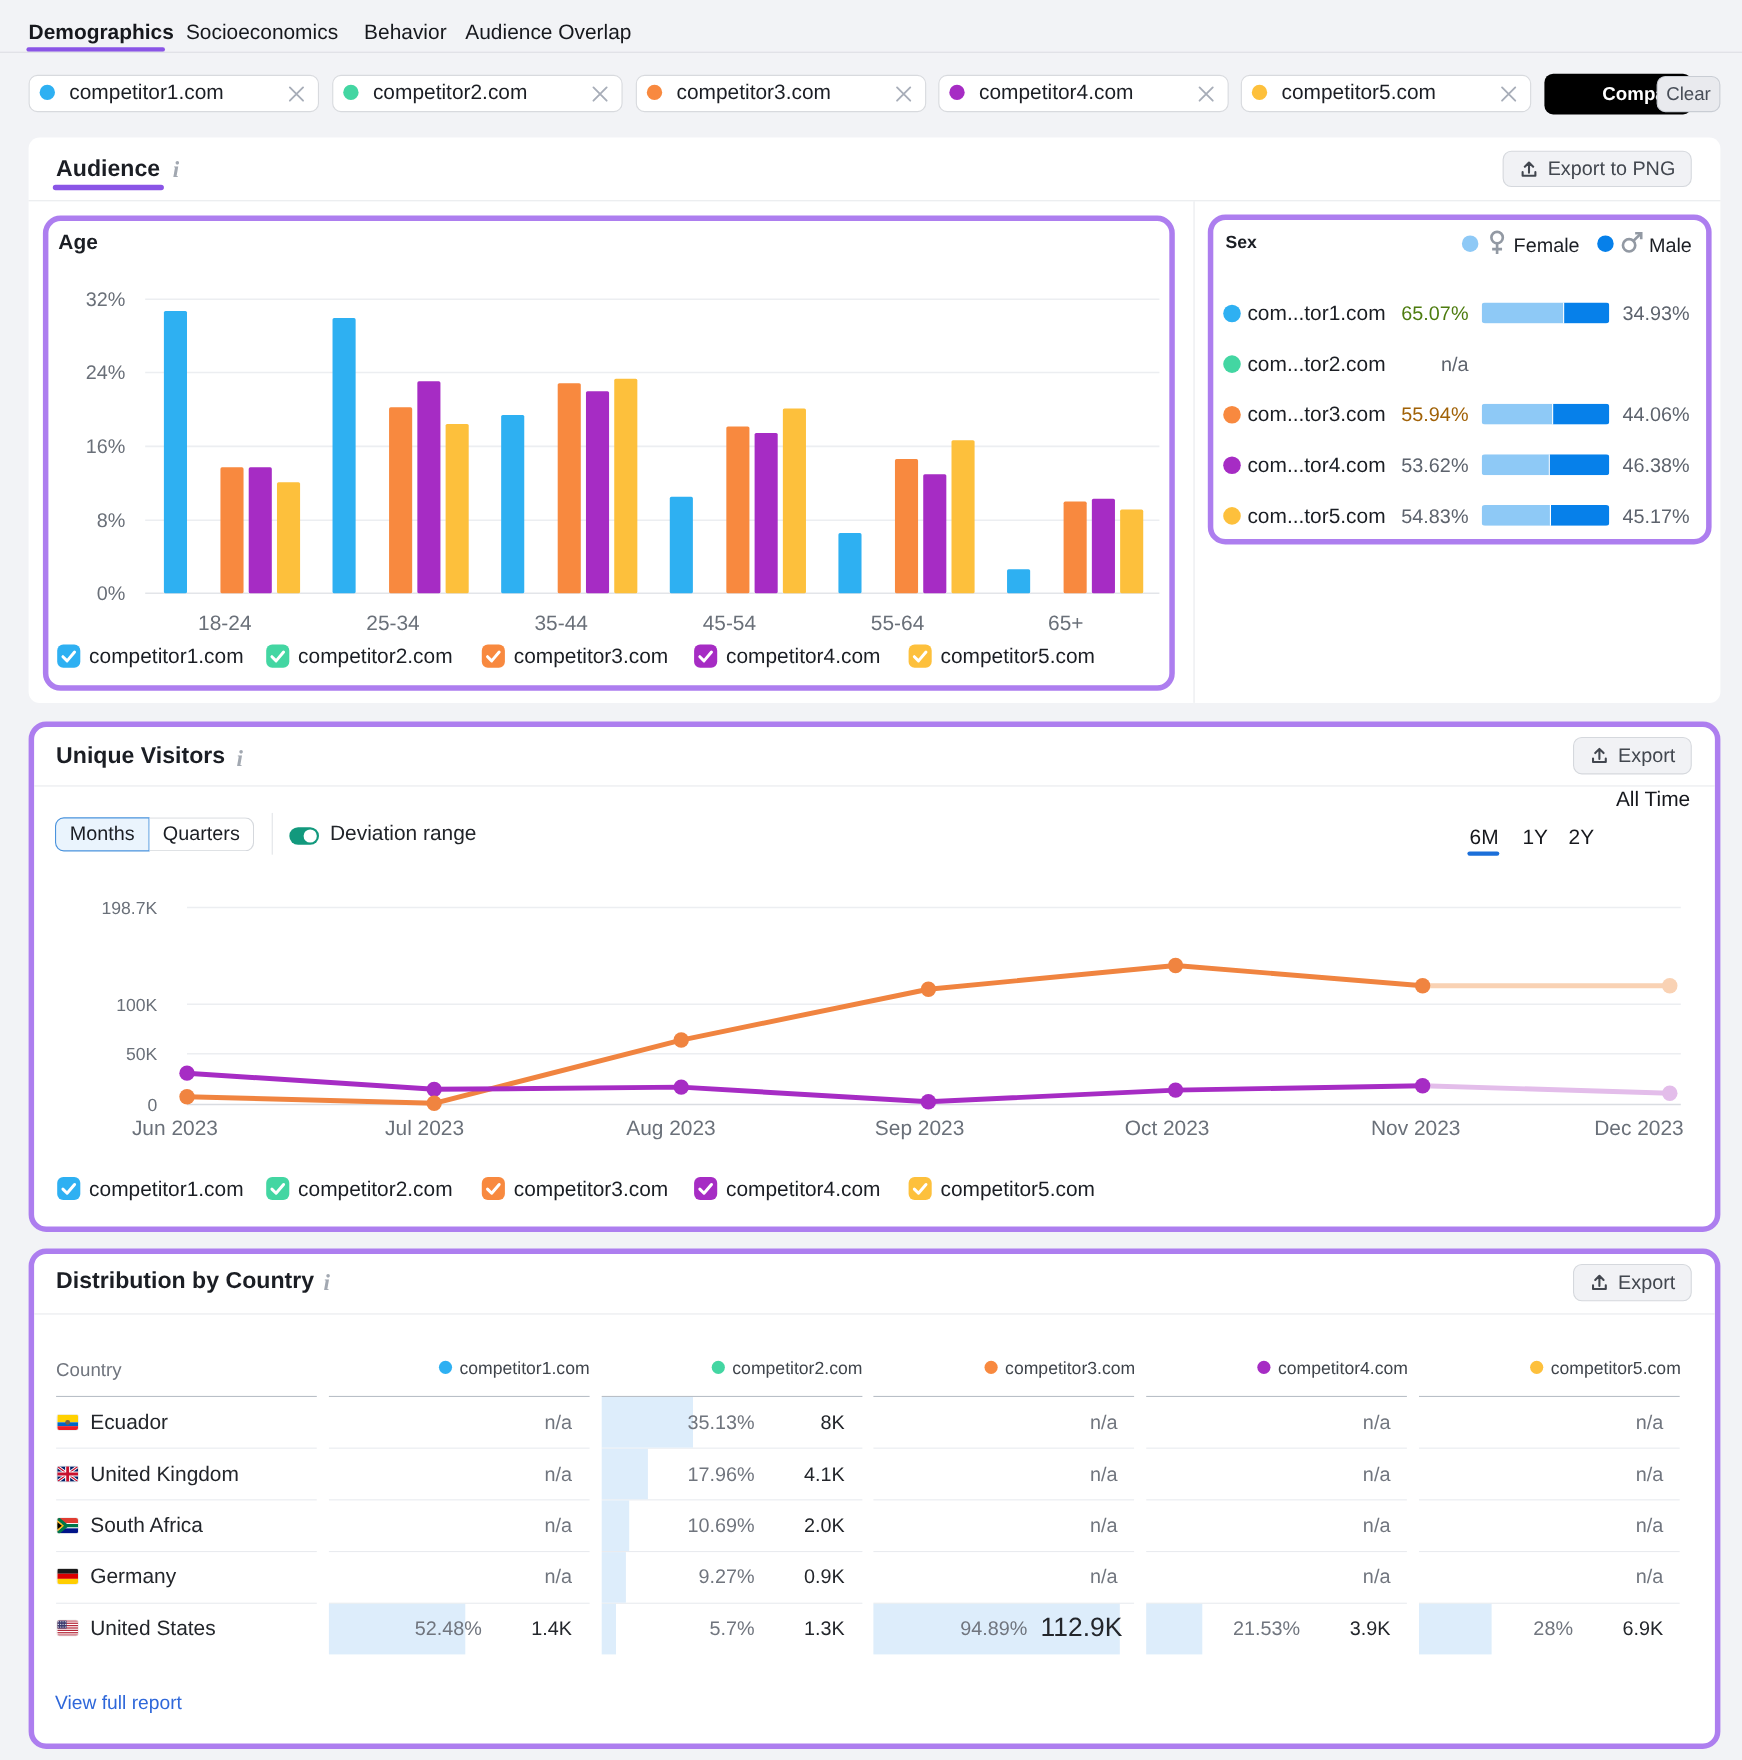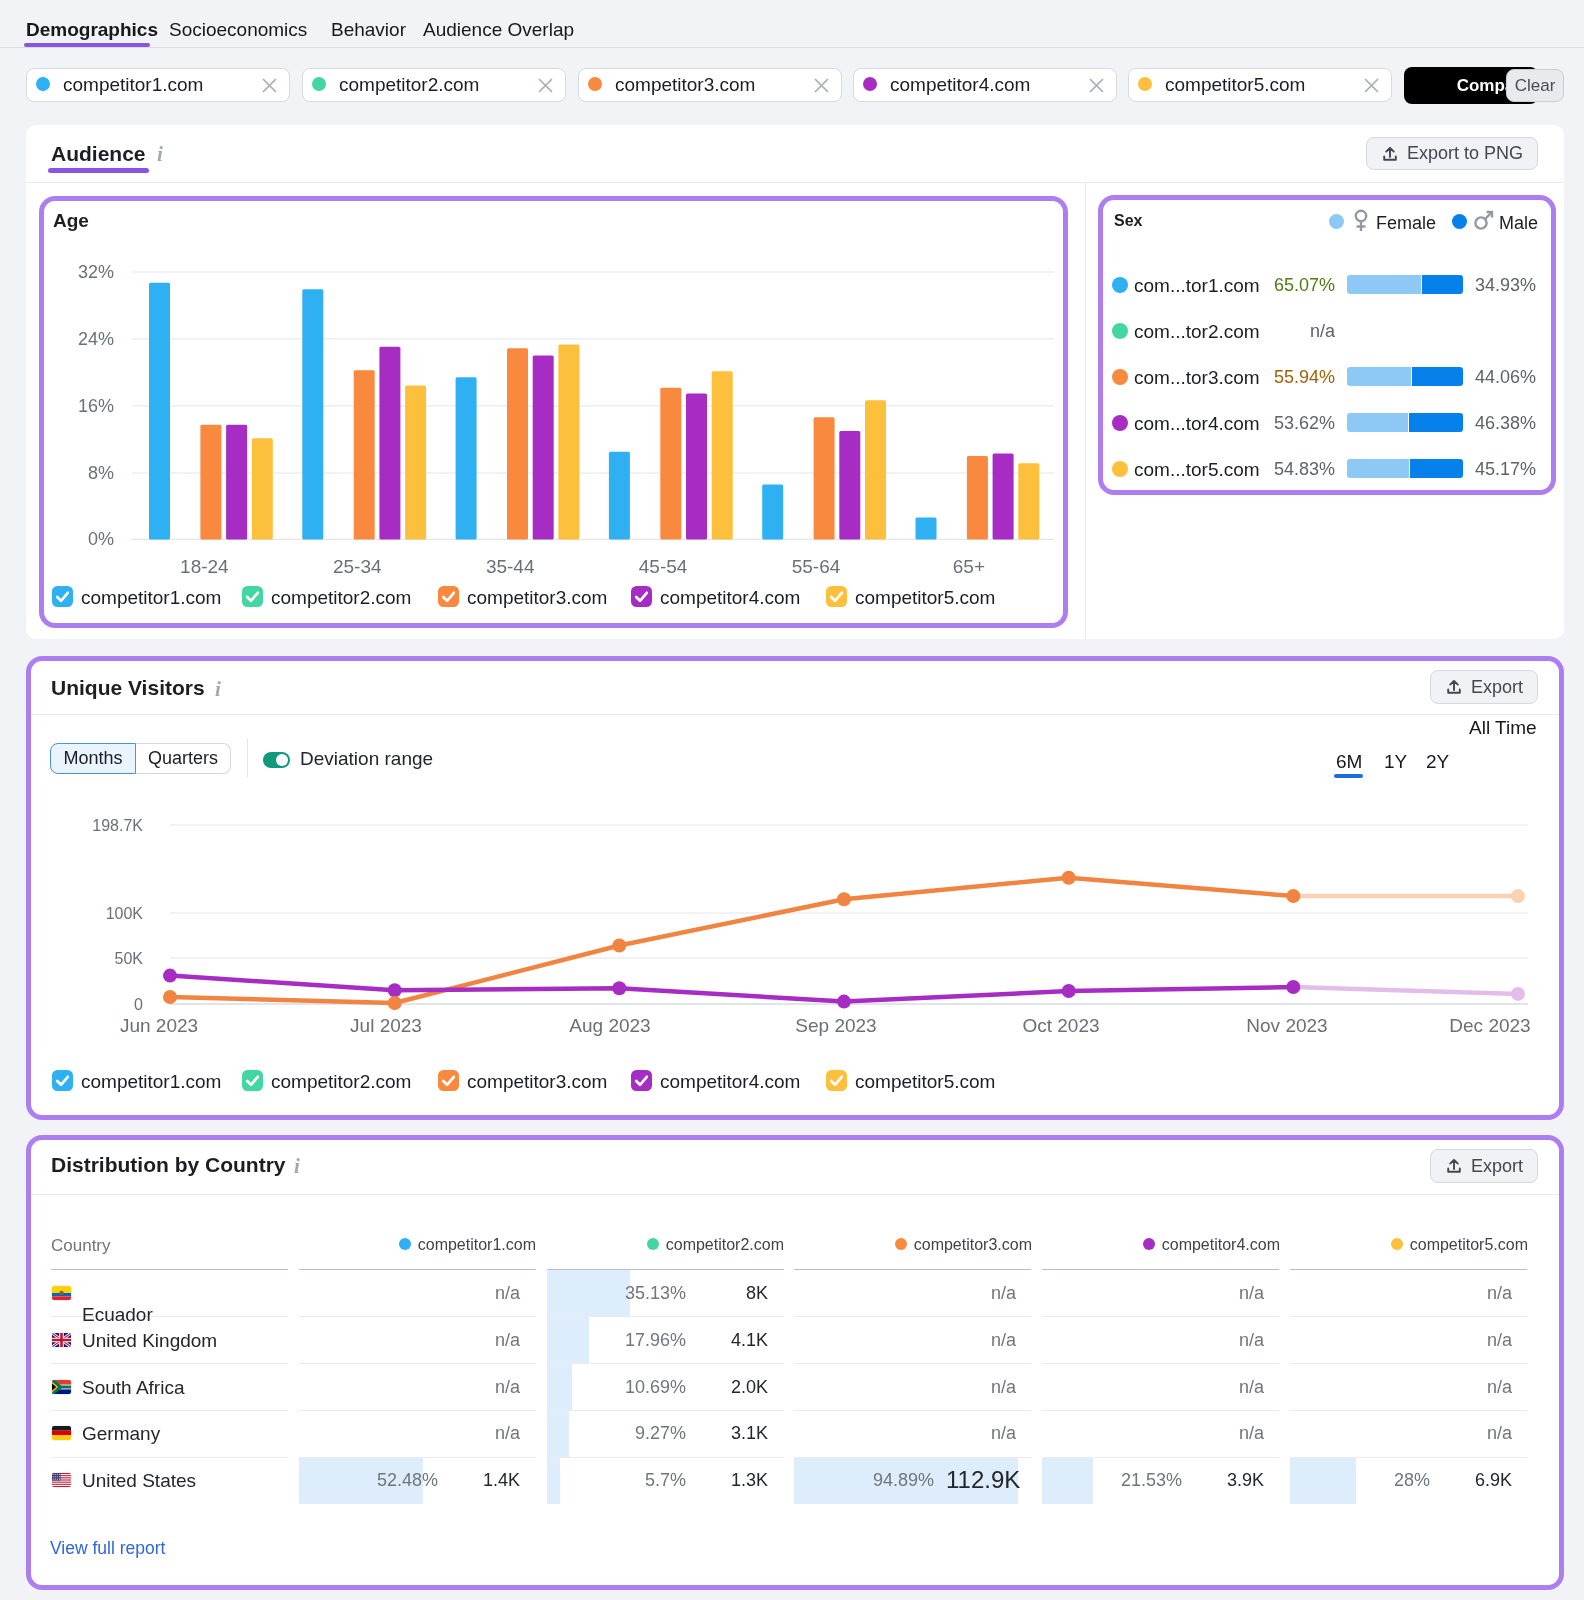--- a/index.html
+++ b/index.html
@@ -318,21 +318,21 @@
 <div style="position:absolute;left:546.5px;top:1456.5px;width:237px;height:1px;background:#e9ebef;"></div>
 <div style="position:absolute;left:794px;top:1456.5px;width:237px;height:1px;background:#e9ebef;"></div>
 <div style="position:absolute;left:1042px;top:1456.5px;width:237px;height:1px;background:#e9ebef;"></div>
 <div style="position:absolute;left:1289.5px;top:1456.5px;width:237px;height:1px;background:#e9ebef;"></div>
 <div style="position:absolute;left:52px;top:1285.5px;width:19px;height:14px;border-radius:2px;overflow:hidden;box-shadow:0 0 0 0.5px rgba(0,0,0,0.12);"><svg width="19" height="14" viewBox="0 0 19 14">
         <rect width="19" height="7" fill="#ffd100"></rect>
         <rect y="7" width="19" height="3.5" fill="#0066c5"></rect>
         <rect y="10.5" width="19" height="3.5" fill="#ee1c25"></rect>
         <circle cx="9.5" cy="7" r="2.2" fill="#7a6340"></circle>
       </svg></div>
-<div style="position:absolute;left:82px;top:1281.5px;font-size:19px;color:#23262b;font-weight:normal;line-height:23px;white-space:nowrap;margin-top:21px;">Ecuador</div>
+<div style="position:absolute;left:82px;top:1281.5px;font-size:19px;color:#23262b;font-weight:normal;line-height:23px;white-space:nowrap;">Ecuador</div>
 <div style="position:absolute;left:52px;top:1332.5px;width:19px;height:14px;border-radius:2px;overflow:hidden;box-shadow:0 0 0 0.5px rgba(0,0,0,0.12);"><svg width="19" height="14" viewBox="0 0 19 14">
         <rect width="19" height="14" fill="#012169"></rect>
         <path d="M0 0 L19 14 M19 0 L0 14" stroke="#fff" stroke-width="2.8"></path>
         <path d="M0 0 L19 14 M19 0 L0 14" stroke="#c8102e" stroke-width="1.1"></path>
         <path d="M9.5 0 V14 M0 7 H19" stroke="#fff" stroke-width="4.6"></path>
         <path d="M9.5 0 V14 M0 7 H19" stroke="#c8102e" stroke-width="2.6"></path>
       </svg></div>
 <div style="position:absolute;left:82px;top:1328.5px;font-size:19px;color:#23262b;font-weight:normal;line-height:23px;white-space:nowrap;">United Kingdom</div>
 <div style="position:absolute;left:52px;top:1379.5px;width:19px;height:14px;border-radius:2px;overflow:hidden;box-shadow:0 0 0 0.5px rgba(0,0,0,0.12);"><svg width="19" height="14" viewBox="0 0 19 14">
         <rect width="19" height="14" fill="#fff"></rect>
@@ -386,21 +386,21 @@
 <div style="position:absolute;left:576px;top:1281.5px;width:110px;text-align:right;font-size:18px;color:#70757e;font-weight:normal;line-height:22px;white-space:nowrap;">35.13%</div>
 <div style="position:absolute;left:698px;top:1281.5px;width:70px;text-align:right;font-size:18px;color:#23262b;font-weight:normal;line-height:22px;white-space:nowrap;">8K</div>
 <div style="position:absolute;left:546.5px;top:1317px;width:42px;height:46px;background:#ddedfb;"></div>
 <div style="position:absolute;left:576px;top:1328.5px;width:110px;text-align:right;font-size:18px;color:#70757e;font-weight:normal;line-height:22px;white-space:nowrap;">17.96%</div>
 <div style="position:absolute;left:698px;top:1328.5px;width:70px;text-align:right;font-size:18px;color:#23262b;font-weight:normal;line-height:22px;white-space:nowrap;">4.1K</div>
 <div style="position:absolute;left:546.5px;top:1364px;width:25px;height:46px;background:#ddedfb;"></div>
 <div style="position:absolute;left:576px;top:1375.5px;width:110px;text-align:right;font-size:18px;color:#70757e;font-weight:normal;line-height:22px;white-space:nowrap;">10.69%</div>
 <div style="position:absolute;left:698px;top:1375.5px;width:70px;text-align:right;font-size:18px;color:#23262b;font-weight:normal;line-height:22px;white-space:nowrap;">2.0K</div>
 <div style="position:absolute;left:546.5px;top:1411px;width:22px;height:45.5px;background:#ddedfb;"></div>
 <div style="position:absolute;left:576px;top:1422px;width:110px;text-align:right;font-size:18px;color:#70757e;font-weight:normal;line-height:22px;white-space:nowrap;">9.27%</div>
-<div style="position:absolute;left:698px;top:1422px;width:70px;text-align:right;font-size:18px;color:#23262b;font-weight:normal;line-height:22px;white-space:nowrap;">3.1K</div>
+<div style="position:absolute;left:698px;top:1422px;width:70px;text-align:right;font-size:18px;color:#23262b;font-weight:normal;line-height:22px;white-space:nowrap;">0.9K</div>
 <div style="position:absolute;left:546.5px;top:1457.5px;width:13px;height:46.5px;background:#ddedfb;"></div>
 <div style="position:absolute;left:576px;top:1469px;width:110px;text-align:right;font-size:18px;color:#70757e;font-weight:normal;line-height:22px;white-space:nowrap;">5.7%</div>
 <div style="position:absolute;left:698px;top:1469px;width:70px;text-align:right;font-size:18px;color:#23262b;font-weight:normal;line-height:22px;white-space:nowrap;">1.3K</div>
 <div style="position:absolute;left:936px;top:1281.5px;width:80px;text-align:right;font-size:18px;color:#70757e;font-weight:normal;line-height:22px;white-space:nowrap;">n/a</div>
 <div style="position:absolute;left:936px;top:1328.5px;width:80px;text-align:right;font-size:18px;color:#70757e;font-weight:normal;line-height:22px;white-space:nowrap;">n/a</div>
 <div style="position:absolute;left:936px;top:1375.5px;width:80px;text-align:right;font-size:18px;color:#70757e;font-weight:normal;line-height:22px;white-space:nowrap;">n/a</div>
 <div style="position:absolute;left:936px;top:1422px;width:80px;text-align:right;font-size:18px;color:#70757e;font-weight:normal;line-height:22px;white-space:nowrap;">n/a</div>
 <div style="position:absolute;left:794px;top:1457.5px;width:224px;height:46.5px;background:#ddedfb;"></div>
 <div style="position:absolute;left:824px;top:1469px;width:110px;text-align:right;font-size:18px;color:#70757e;font-weight:normal;line-height:22px;white-space:nowrap;">94.89%</div>
 <div style="position:absolute;left:946px;top:1469px;width:70px;text-align:right;font-size:24px;color:#23262b;font-weight:normal;line-height:22px;white-space:nowrap;">112.9K</div>

